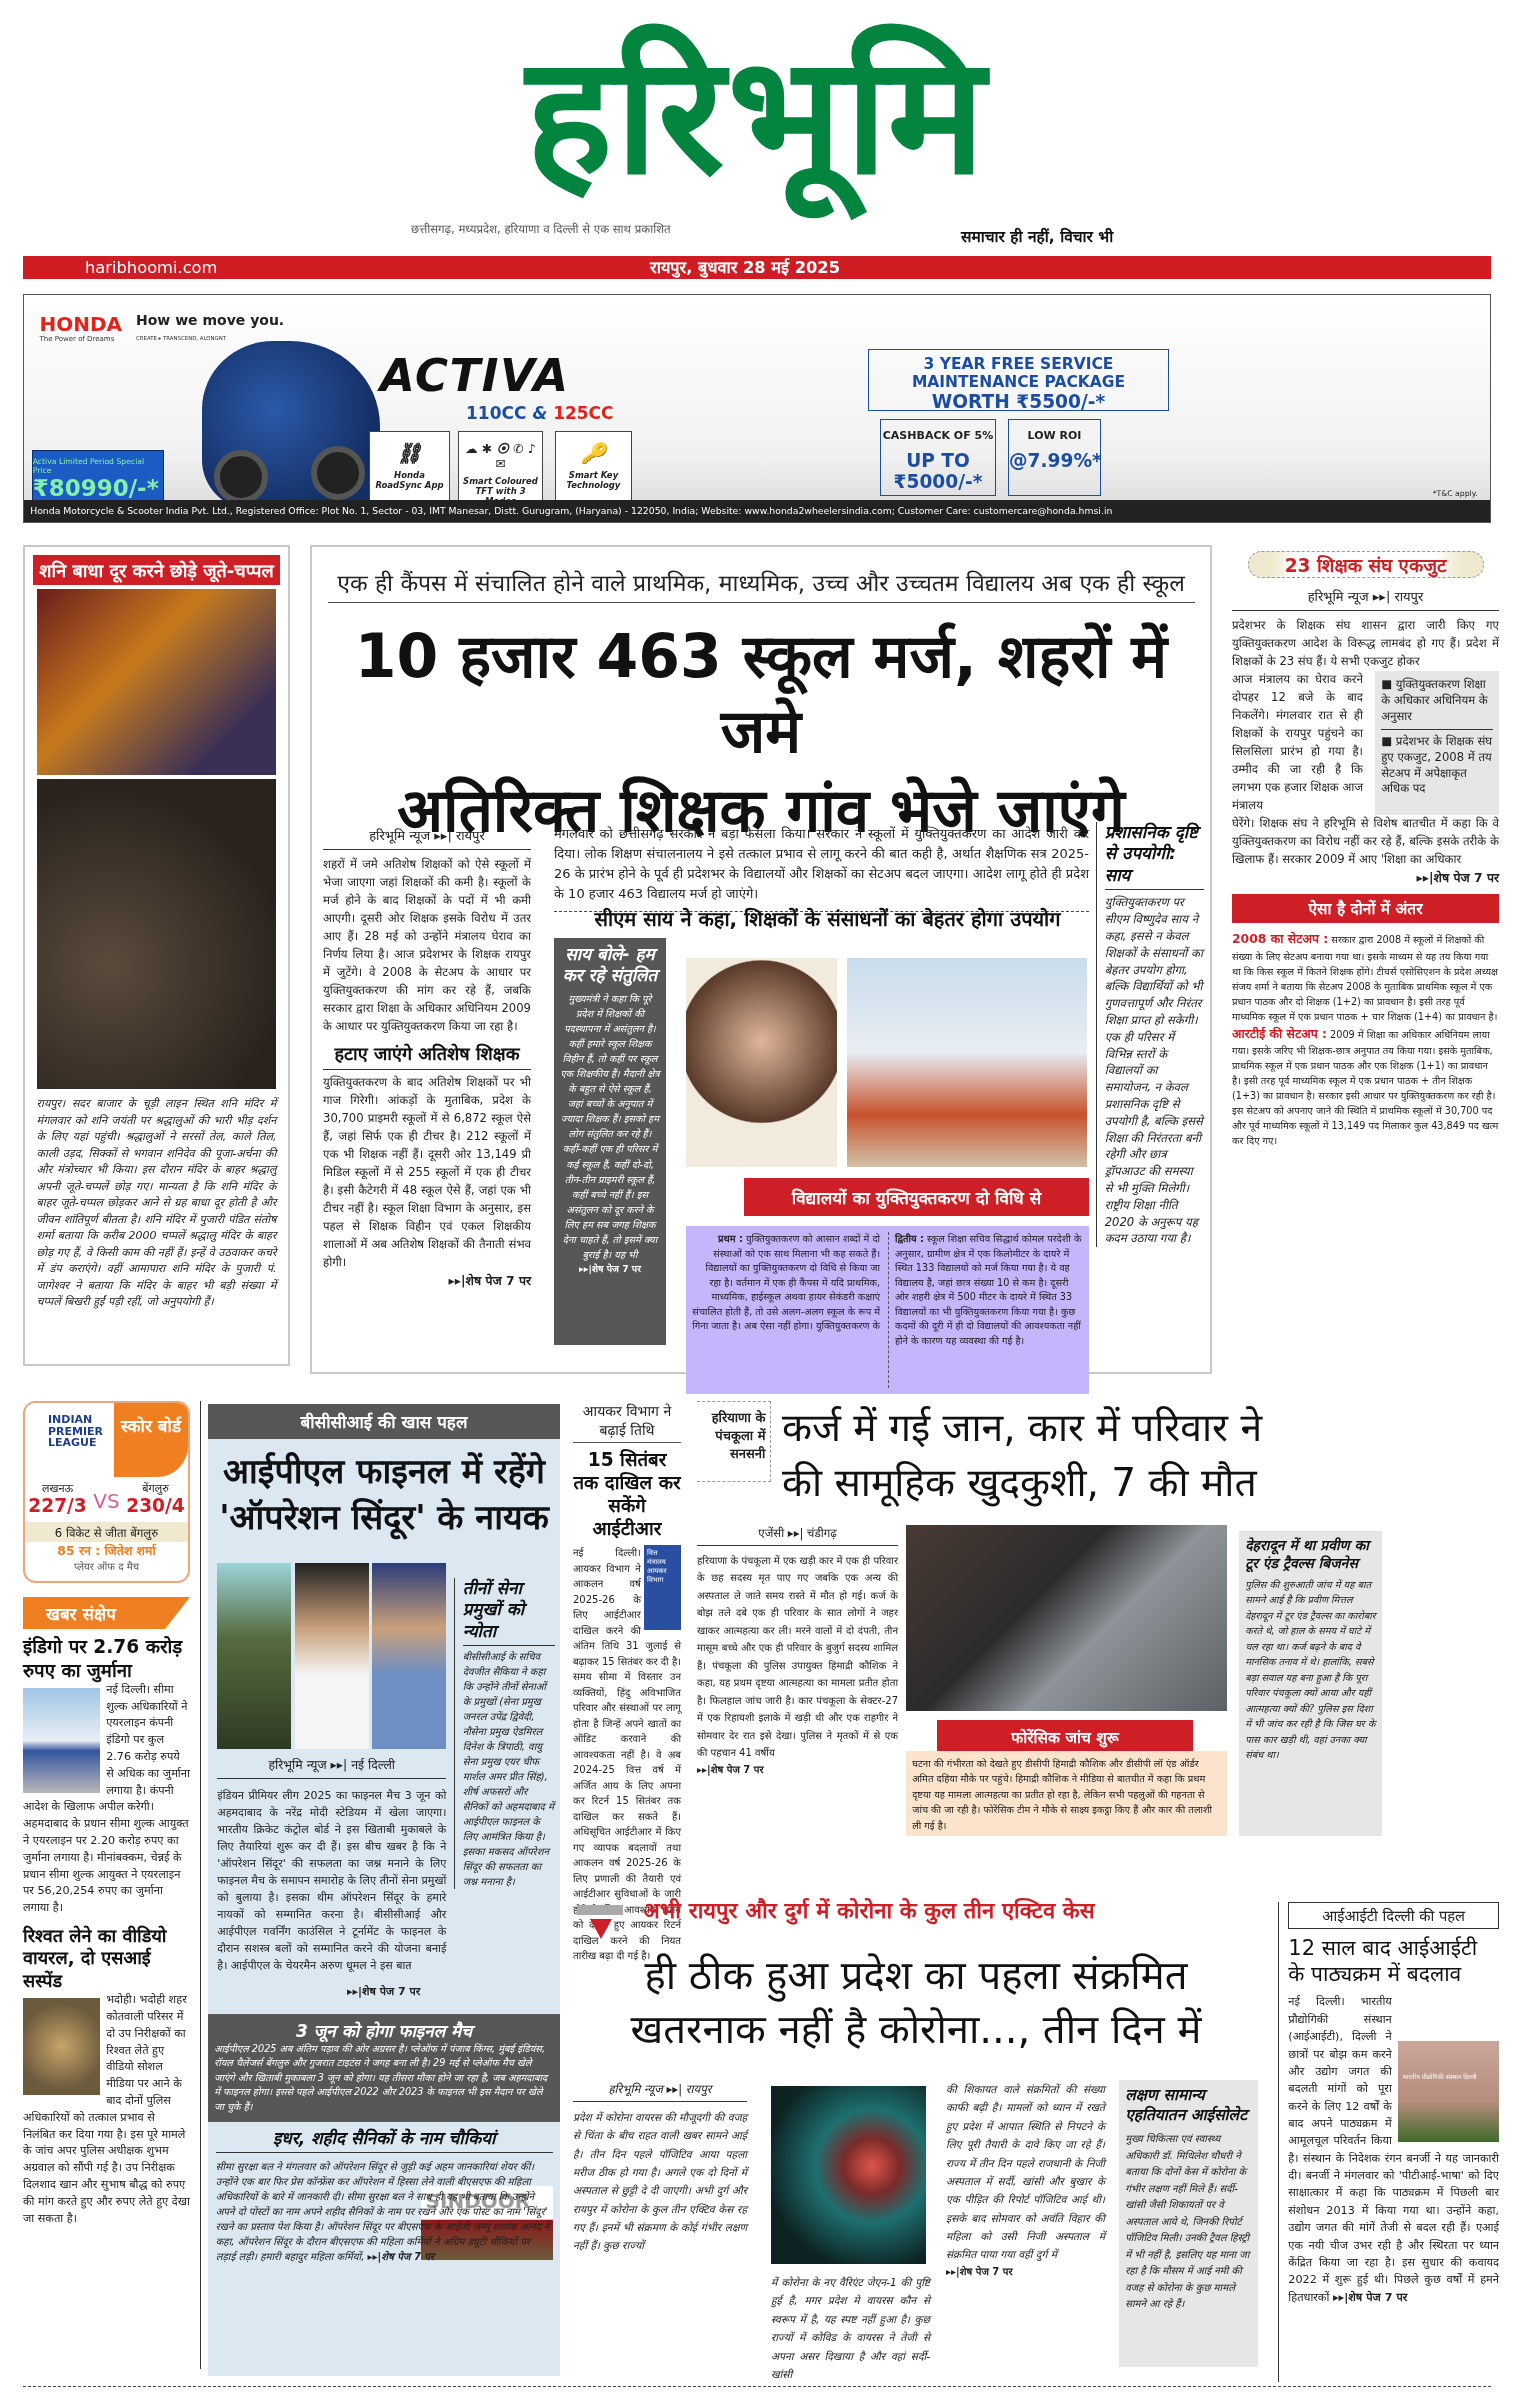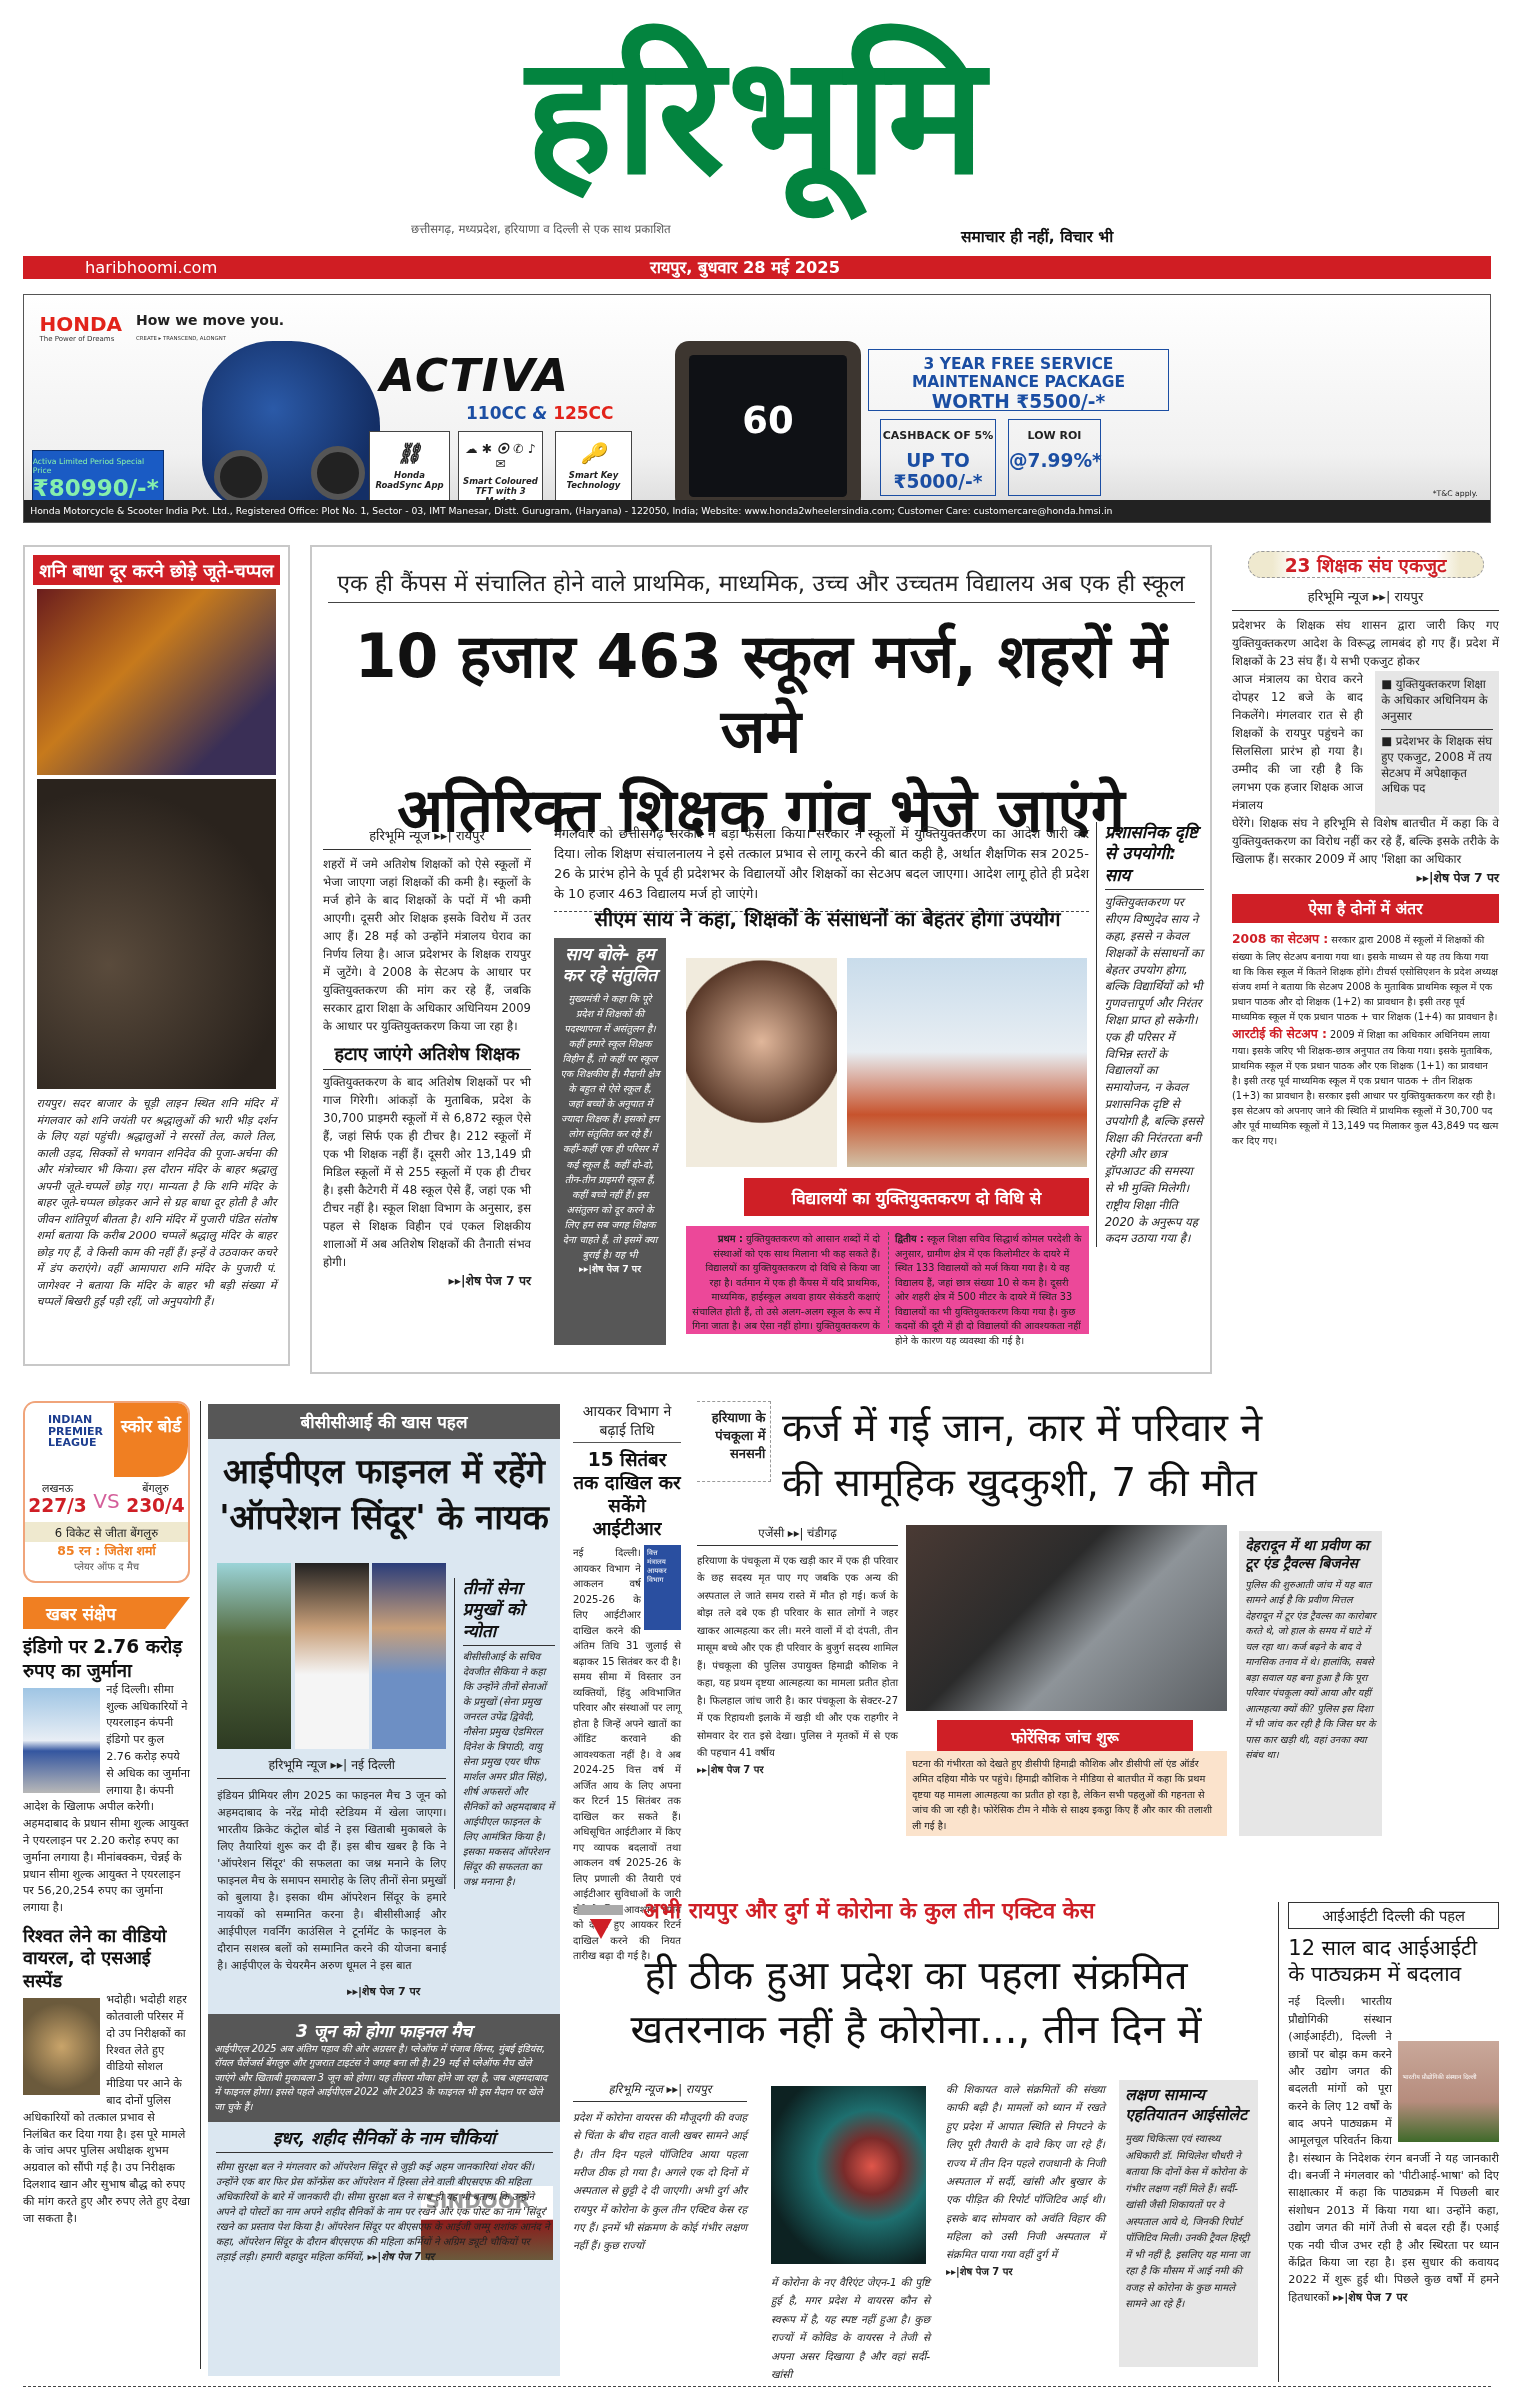--- a/index.html
+++ b/index.html
@@ -67,23 +67,20 @@
   <div class="wheel" style="left:190px;top:155px"></div>
   <div class="price-box">
     <div class="l1">Activa Limited Period Special Price</div>
     <div class="l2">₹80990/-*</div>
   </div>
   <div class="activa">ACTIVA</div>
   <div class="cc"><b>110CC</b> <i>&amp;</i> <span>125CC</span></div>
   <div class="feat" style="left:345px;width:81px"><span class="ic">⛓</span><span>Honda RoadSync App</span></div>
   <div class="feat" style="left:434px;width:85px"><span class="ic" style="font-size:12.4px">☁ ✱ ⦿ ✆ ♪ ✉</span><span>Smart Coloured TFT with 3 Modes</span></div>
   <div class="feat" style="left:531px;width:77px"><span class="ic">🔑</span><span>Smart Key Technology</span></div>
-  <div class="tft">
-      <div class="scr">60</div>
-    </div>
   <div class="svc">
       <div>3 YEAR FREE SERVICE MAINTENANCE PACKAGE</div>
       <div class="worth">WORTH ₹5500/-*</div>
     </div>
   <div class="cb" style="left:856px">
       <div>CASHBACK OF 5%</div>
       <div class="big">UP TO ₹5000/-*</div>
     </div>
   <div class="cb" style="left:984px;width:93px">
       <div>LOW ROI</div>
@@ -119,21 +116,21 @@
   <div class="abs dark-panel" style="left:242px;top:391px;width:112px;height:407px;padding:6.2px">
     <div class="it" style="font-size:17px;font-weight:bold;line-height:1.2;text-align:center">साय बोले- हम कर रहे संतुलित</div>
     <div class="it" style="font-size:9.7px;line-height:1.55;margin-top:6.2px;text-align:center">मुख्यमंत्री ने कहा कि पूरे प्रदेश में शिक्षकों की पदस्थापना में असंतुलन है। कहीं हमारे स्कूल शिक्षक विहीन हैं, तो कहीं पर स्कूल एक शिक्षकीय हैं। मैदानी क्षेत्र के बहुत से ऐसे स्कूल हैं, जहां बच्चों के अनुपात में ज्यादा शिक्षक हैं। इसको हम लोग संतुलित कर रहे हैं। कहीं-कहीं एक ही परिसर में कई स्कूल हैं, कहीं दो-दो, तीन-तीन प्राइमरी स्कूल हैं, कहीं बच्चे नहीं हैं। इस असंतुलन को दूर करने के लिए हम सब जगह शिक्षक देना चाहते हैं, तो इसमें क्या बुराई है। यह भी</div>
     <div class="cont" style="font-size:9.3px;text-align:center">▸▸|शेष पेज 7 पर</div>
   </div>
 
   <div class="abs photo" style="left:374px;top:411px;width:151px;height:209px;background:radial-gradient(circle at 50% 40%,#e0b69a,#5a3a2a 55%,#f1ebdd 56%)"></div>
   <div class="abs photo" style="left:535px;top:411px;width:240px;height:209px;background:linear-gradient(#c9dceb,#e8eef3 45%,#c7532d 75%,#d2c2a8)"></div>
 
   <div class="abs red-head" style="left:432px;top:631px;width:345px;font-size:17px;padding:7.7px 0">विद्यालयों का युक्तियुक्तकरण दो विधि से</div>
-  <div class="abs" style="left:374px;top:679px;width:403px;height:108px;background:#ec4899;padding:6.2px;display:flex;gap:7.7px">
+  <div class="abs" style="left:374px;top:679px;width:403px;height:168px;background:#c4b5fd;padding:6.2px;display:flex;gap:7.7px">
     <div style="flex:1;font-size:9.7px;line-height:1.5;text-align:right"><b>प्रथम :</b> <span>युक्तियुक्तकरण को आसान शब्दों में दो संस्थाओं को एक साथ मिलाना भी कह सकते हैं। विद्यालयों का युक्तियुक्तकरण दो विधि से किया जा रहा है। वर्तमान में एक ही कैंपस में यदि प्राथमिक, माध्यमिक, हाईस्कूल अथवा हायर सेकंडरी कक्षाएं संचालित होती हैं, तो उसे अलग-अलग स्कूल के रूप में गिना जाता है। अब ऐसा नहीं होगा। युक्तियुक्तकरण के</span></div>
     <div style="flex:1;font-size:9.7px;line-height:1.5;border-left:0.8px dashed #555;padding-left:6.2px"><b>द्वितीय :</b> <span>स्कूल शिक्षा सचिव सिद्धार्थ कोमल परदेशी के अनुसार, ग्रामीण क्षेत्र में एक किलोमीटर के दायरे में स्थित 133 विद्यालयों को मर्ज किया गया है। ये वह विद्यालय हैं, जहां छात्र संख्या 10 से कम है। दूसरी ओर शहरी क्षेत्र में 500 मीटर के दायरे में स्थित 33 विद्यालयों का भी युक्तियुक्तकरण किया गया है। कुछ कदमों की दूरी में ही दो विद्यालयों की आवश्यकता नहीं होने के कारण यह व्यवस्था की गई है।</span></div>
   </div>
 
   <div class="abs" style="left:784px;top:275px;width:108px;border-left:1.5px solid #333;padding-left:7.7px">
     <div class="it hl" style="font-size:17px;border-bottom:1.5px solid #333;padding-bottom:3.1px">प्रशासनिक दृष्टि से उपयोगी: साय</div>
     <div class="it" style="font-size:11.6px;line-height:1.45;margin-top:4.6px">युक्तियुक्तकरण पर सीएम विष्णुदेव साय ने कहा, इससे न केवल शिक्षकों के संसाधनों का बेहतर उपयोग होगा, बल्कि विद्यार्थियों को भी गुणवत्तापूर्ण और निरंतर शिक्षा प्राप्त हो सकेगी। एक ही परिसर में विभिन्न स्तरों के विद्यालयों का समायोजन, न केवल प्रशासनिक दृष्टि से उपयोगी है, बल्कि इससे शिक्षा की निरंतरता बनी रहेगी और छात्र ड्रॉपआउट की समस्या से भी मुक्ति मिलेगी। राष्ट्रीय शिक्षा नीति 2020 के अनुरूप यह कदम उठाया गया है।</div>
   </div>
 </div>
 

